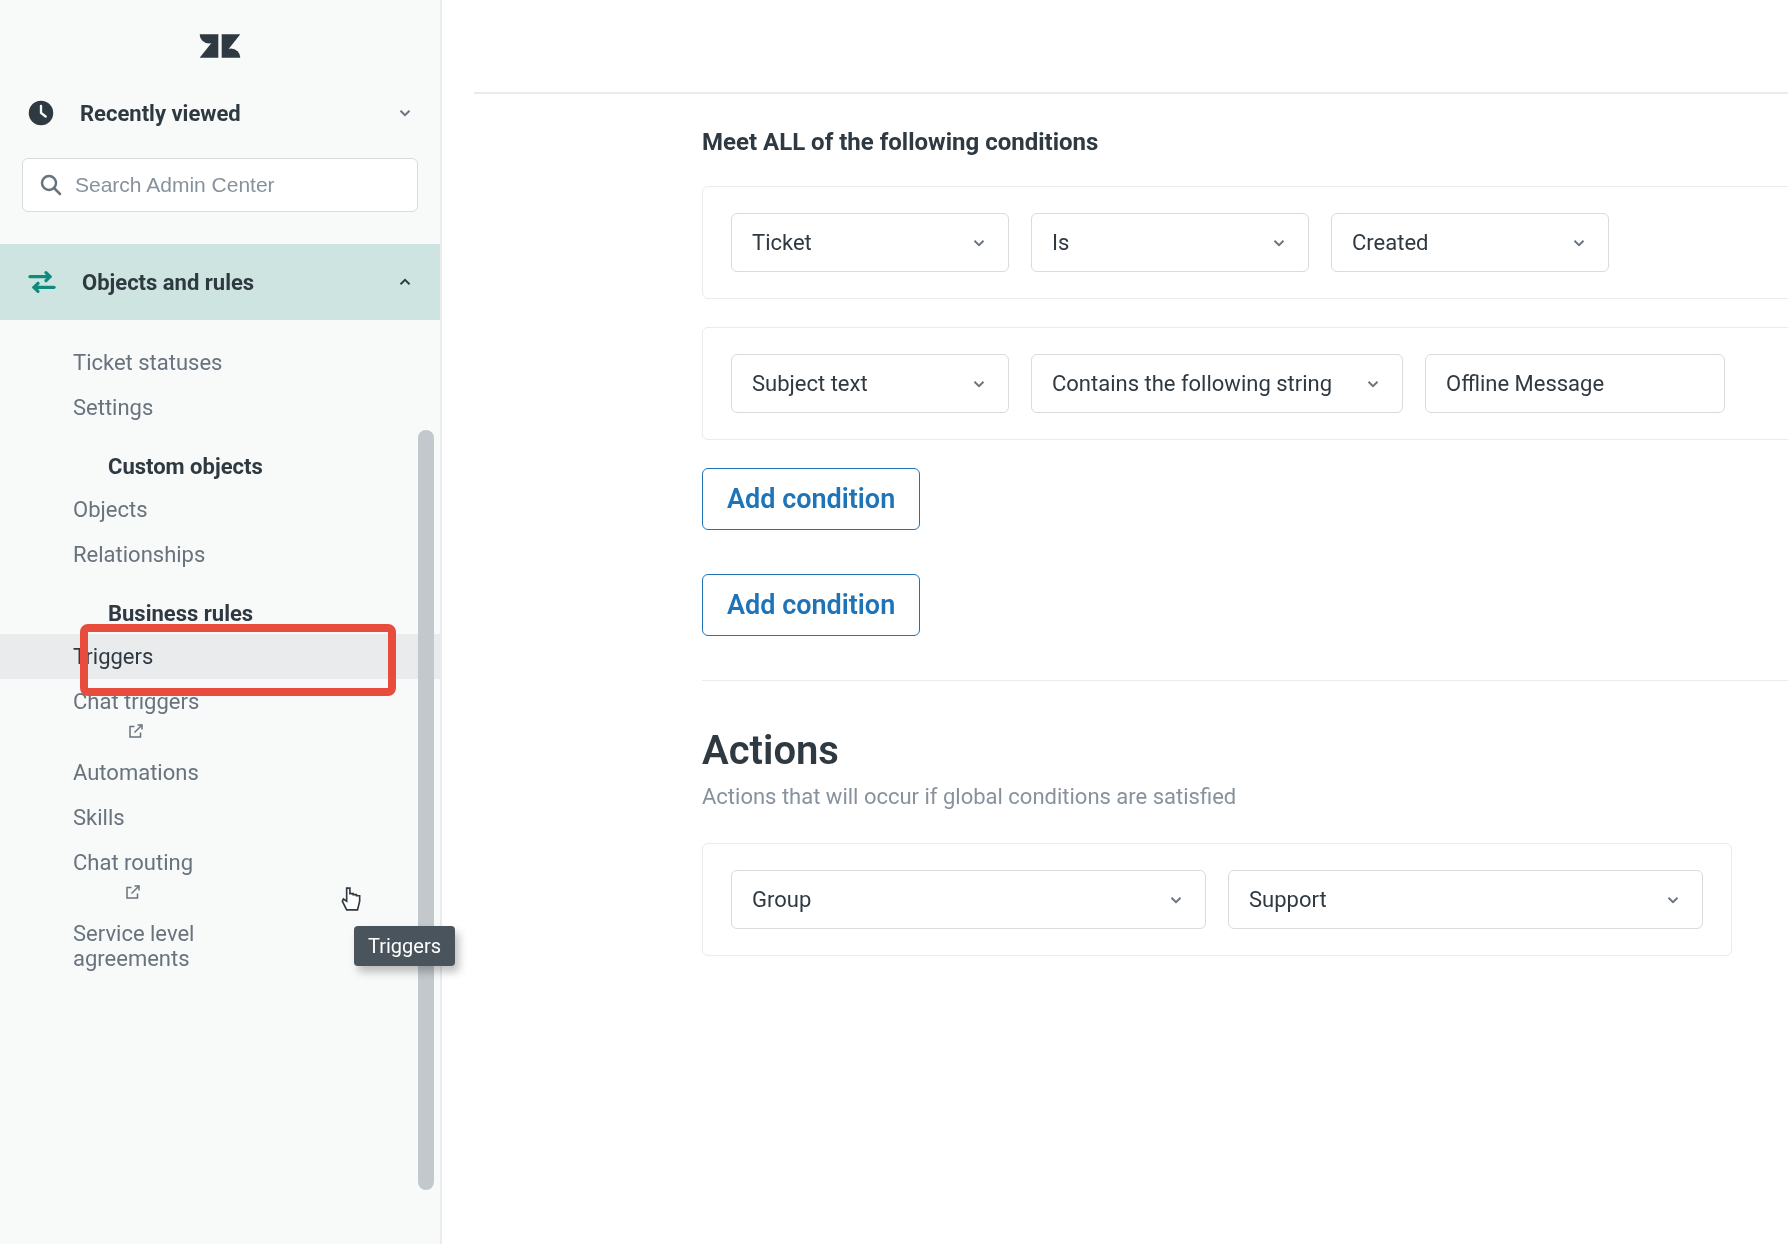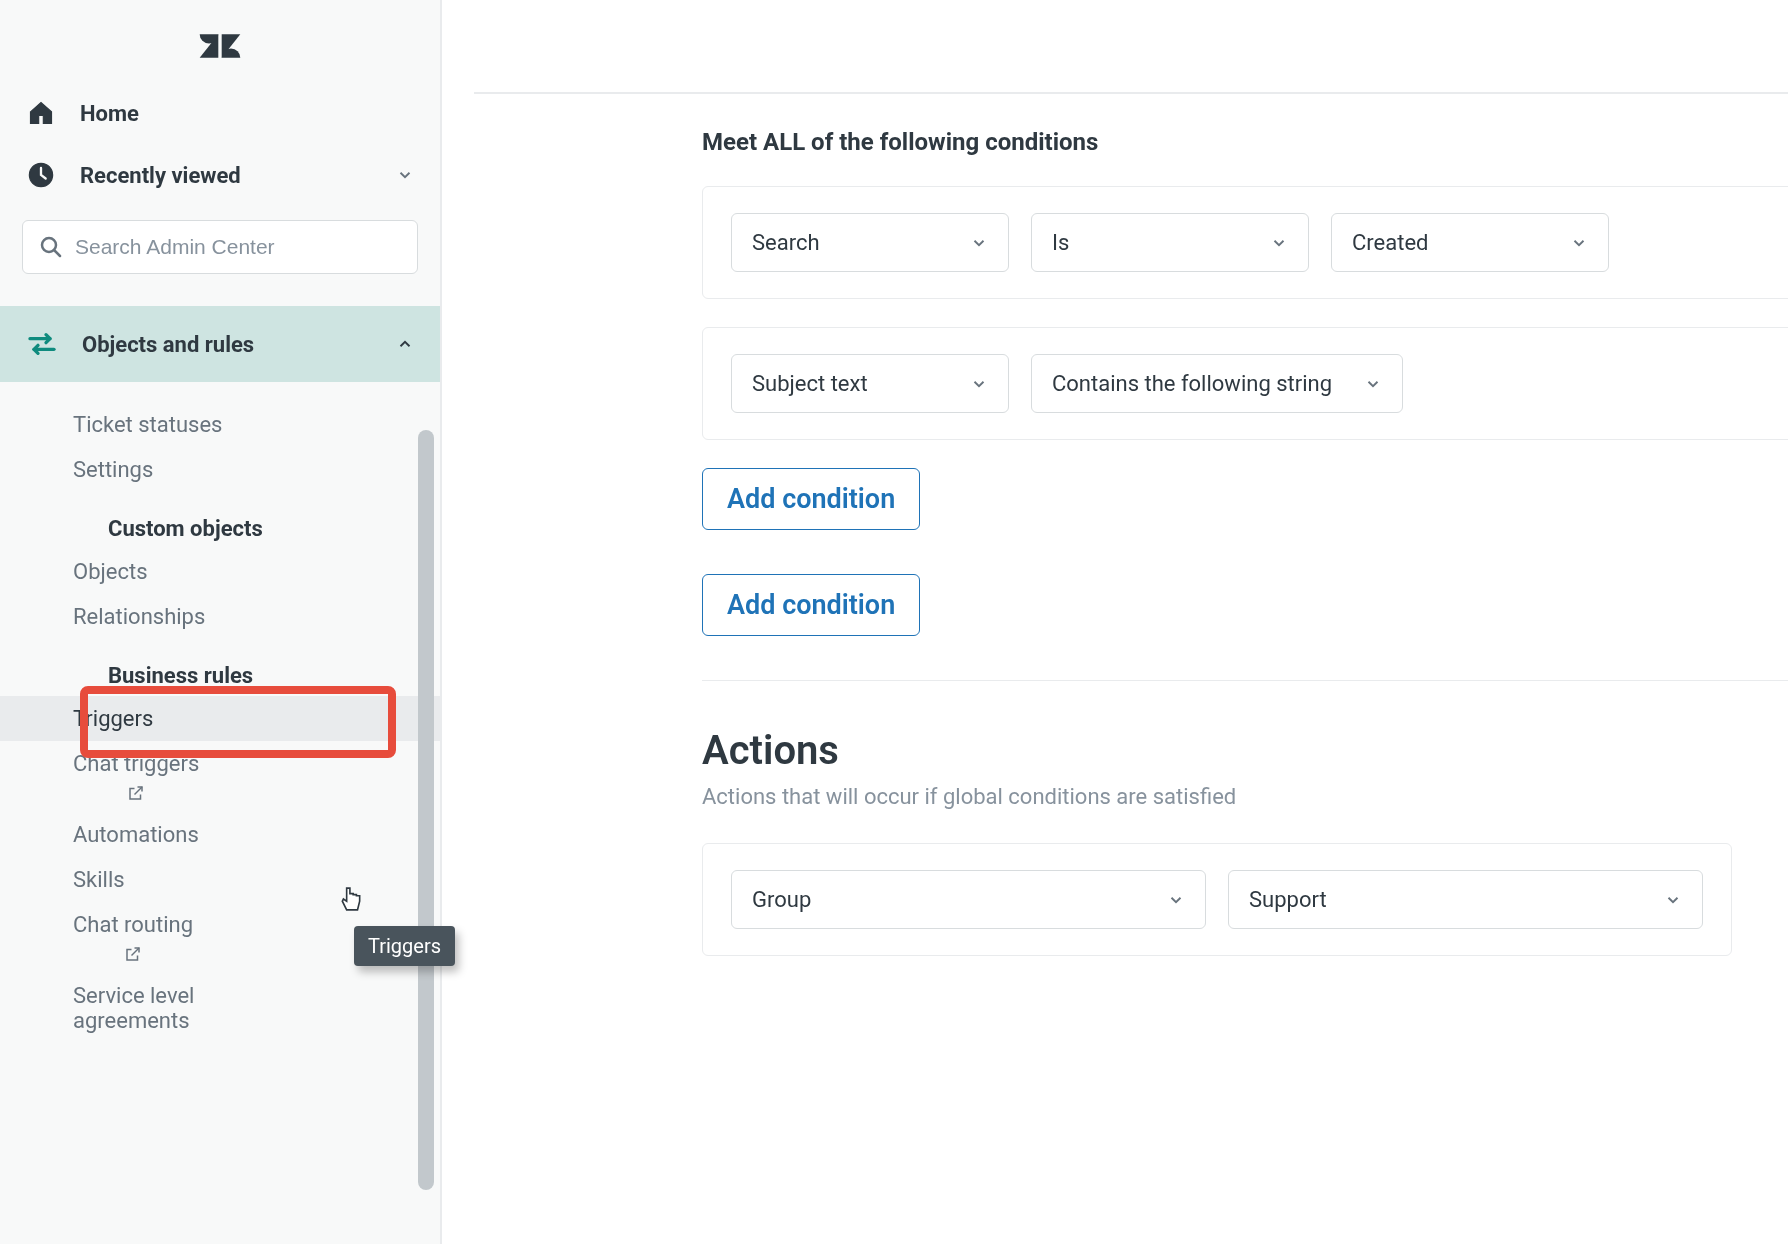--- a/index.html
+++ b/index.html
@@ -233,28 +233,20 @@
   <aside class="sidebar">
     <div class="logo-wrap">
       <svg class="logo" viewBox="0 0 26 26">
         <path d="M12 6 L12 20 L1 20 Z"></path>
         <path d="M14 20 L14 6 L25 6 Z"></path>
         <path d="M1 6 A5.5 5.5 0 0 0 12 6 Z"></path>
         <path d="M14 20 A5.5 5.5 0 0 1 25 20 Z"></path>
       </svg>
     </div>
 
-    <div class="nav-item">
-      <span class="ico">
-        <svg viewBox="0 0 24 24" width="28" height="28">
-            <path d="M3 11 L12 3 L21 11 L21 21 L14 21 L14 14 L10 14 L10 21 L3 21 Z"></path>
-          </svg>
-      </span>
-      <span>Home</span>
-    </div>
 
     <div class="nav-item">
       <span class="ico">
         <svg viewBox="0 0 24 24" width="28" height="28">
             <circle cx="12" cy="12" r="10"></circle>
             <path d="M12 6 L12 12 L16 15" stroke="#f8f9f9" stroke-width="2" fill="none" stroke-linecap="round"></path>
           </svg>
       </span>
       <span>Recently viewed</span>
       <svg class="chev" viewBox="0 0 24 24" stroke="#68737d">
@@ -339,21 +331,21 @@
 
   <main class="main">
     <hr class="top-hr">
     <div class="content">
 
       <div class="section-title">Meet ALL of the following conditions</div>
 
       <div class="cond-card">
         <div class="cond-row">
           <div class="select w-278">
-            <span>Search</span>
+            <span>Ticket</span>
             <svg class="chev" viewBox="0 0 24 24">
                 <polyline points="6 9 12 15 18 9"></polyline>
               </svg>
           </div>
           <div class="select w-278">
             <span>Is</span>
             <svg class="chev" viewBox="0 0 24 24">
                 <polyline points="6 9 12 15 18 9"></polyline>
               </svg>
           </div>
@@ -373,20 +365,23 @@
             <svg class="chev" viewBox="0 0 24 24">
                 <polyline points="6 9 12 15 18 9"></polyline>
               </svg>
           </div>
           <div class="select w-406">
             <span>Contains the following string</span>
             <svg class="chev" viewBox="0 0 24 24">
                 <polyline points="6 9 12 15 18 9"></polyline>
               </svg>
           </div>
+          <div class="textinput w-300">
+            <span>Offline Message</span>
+          </div>
         </div>
       </div>
 
       <div class="btn-section">
         <span class="btn-outline">Add condition</span>
       </div>
 
 
       <div class="btn-section">
         <span class="btn-outline">Add condition</span>

